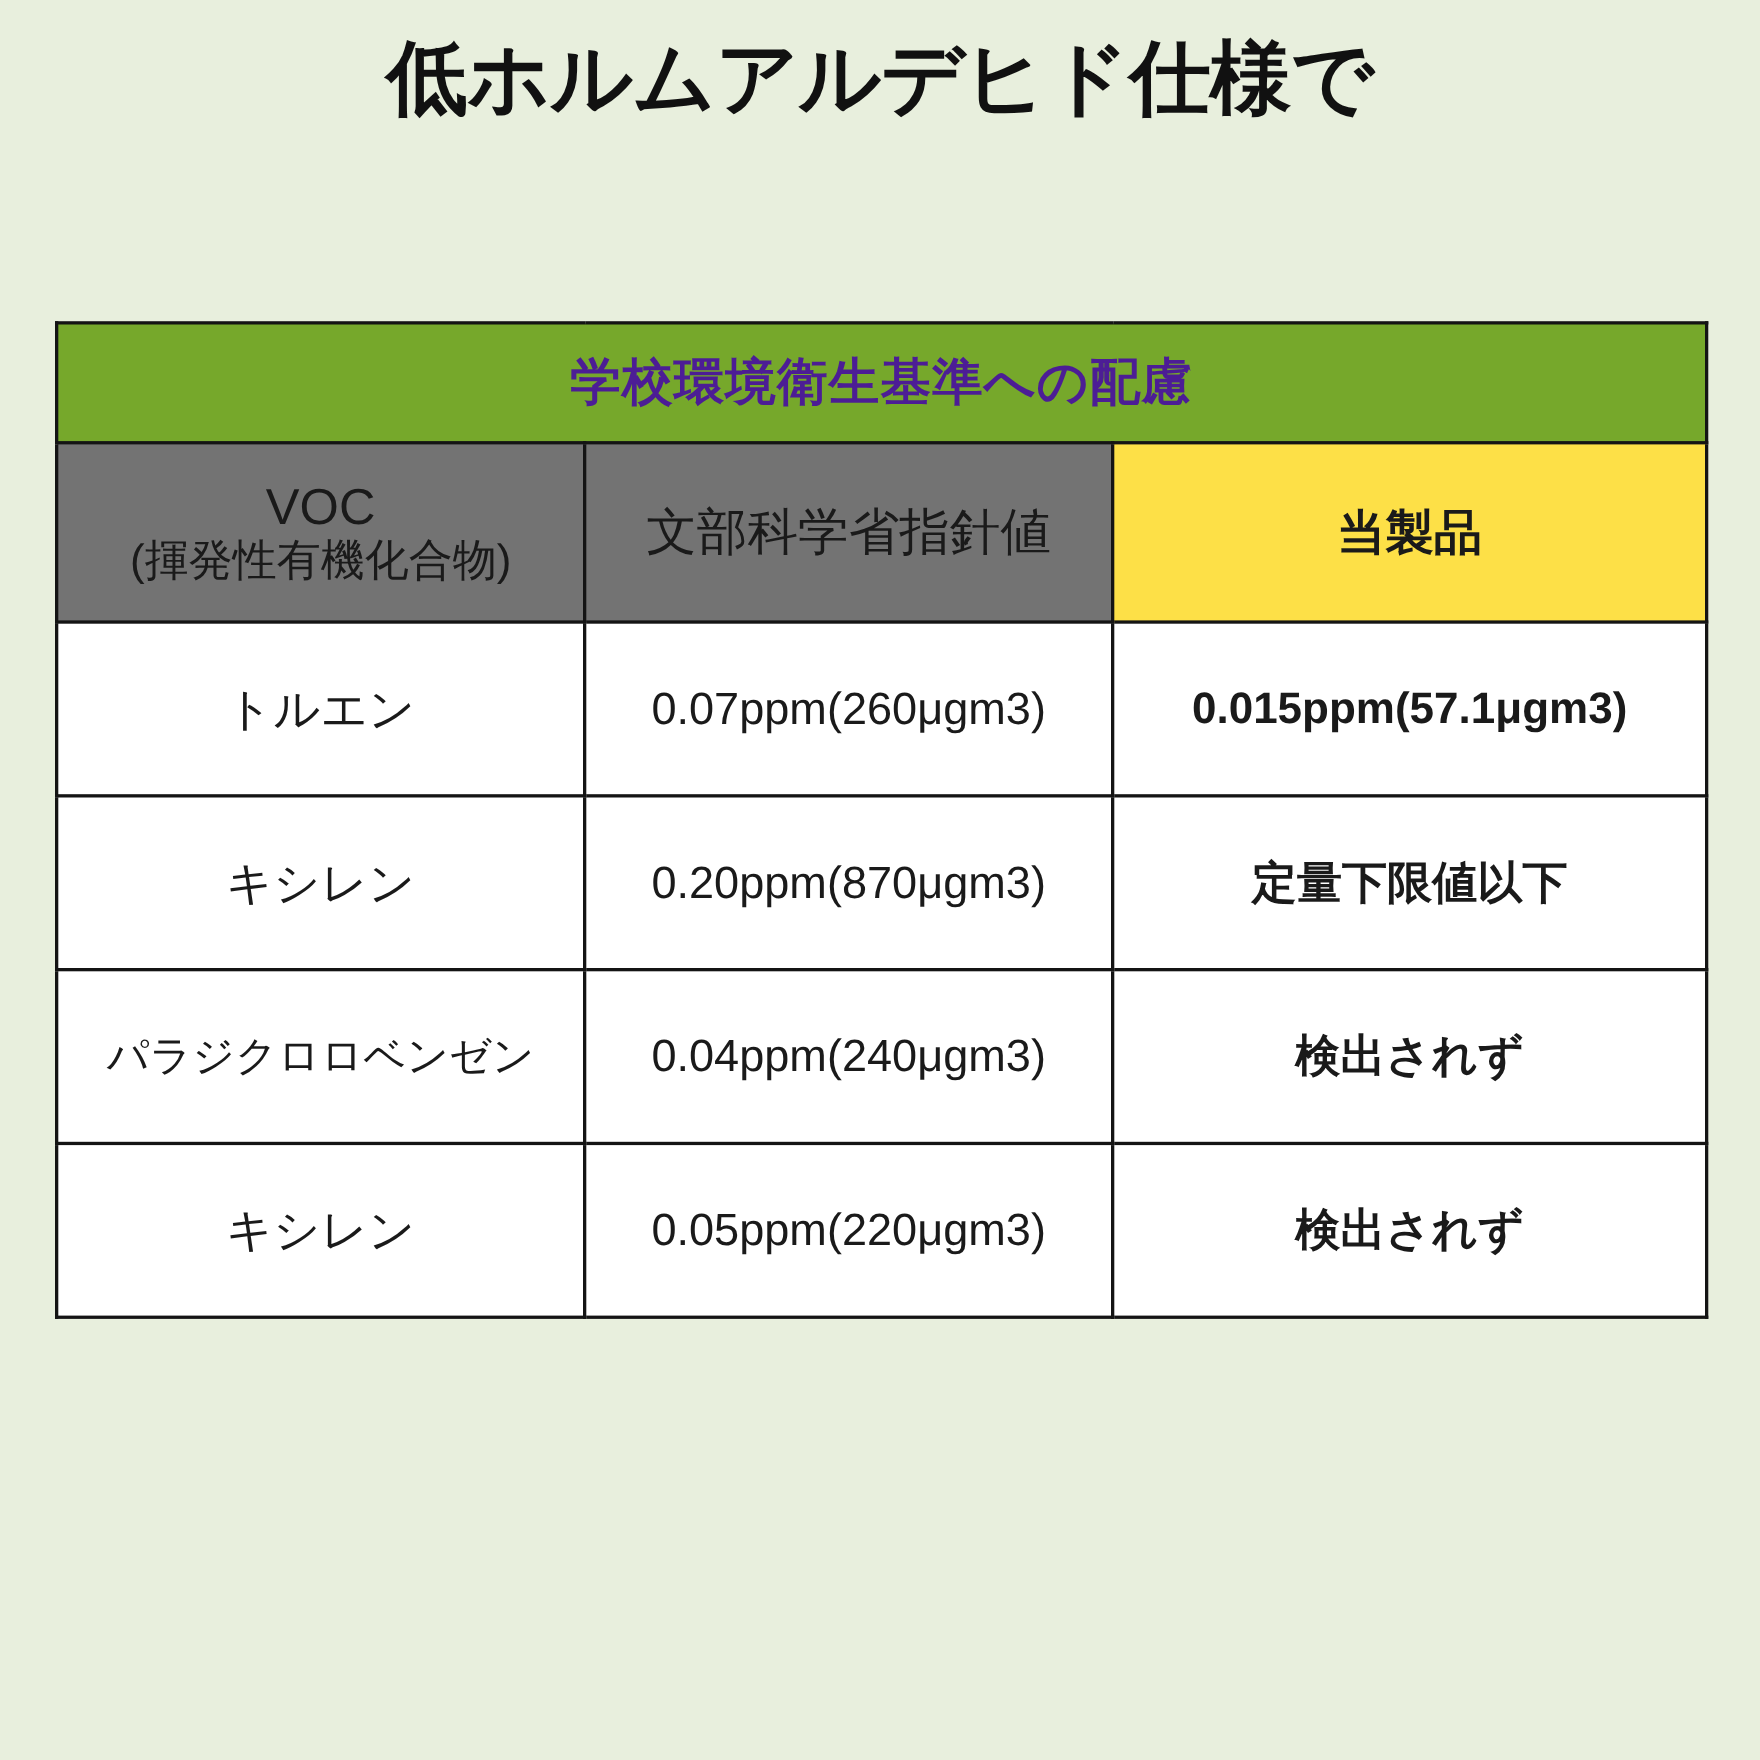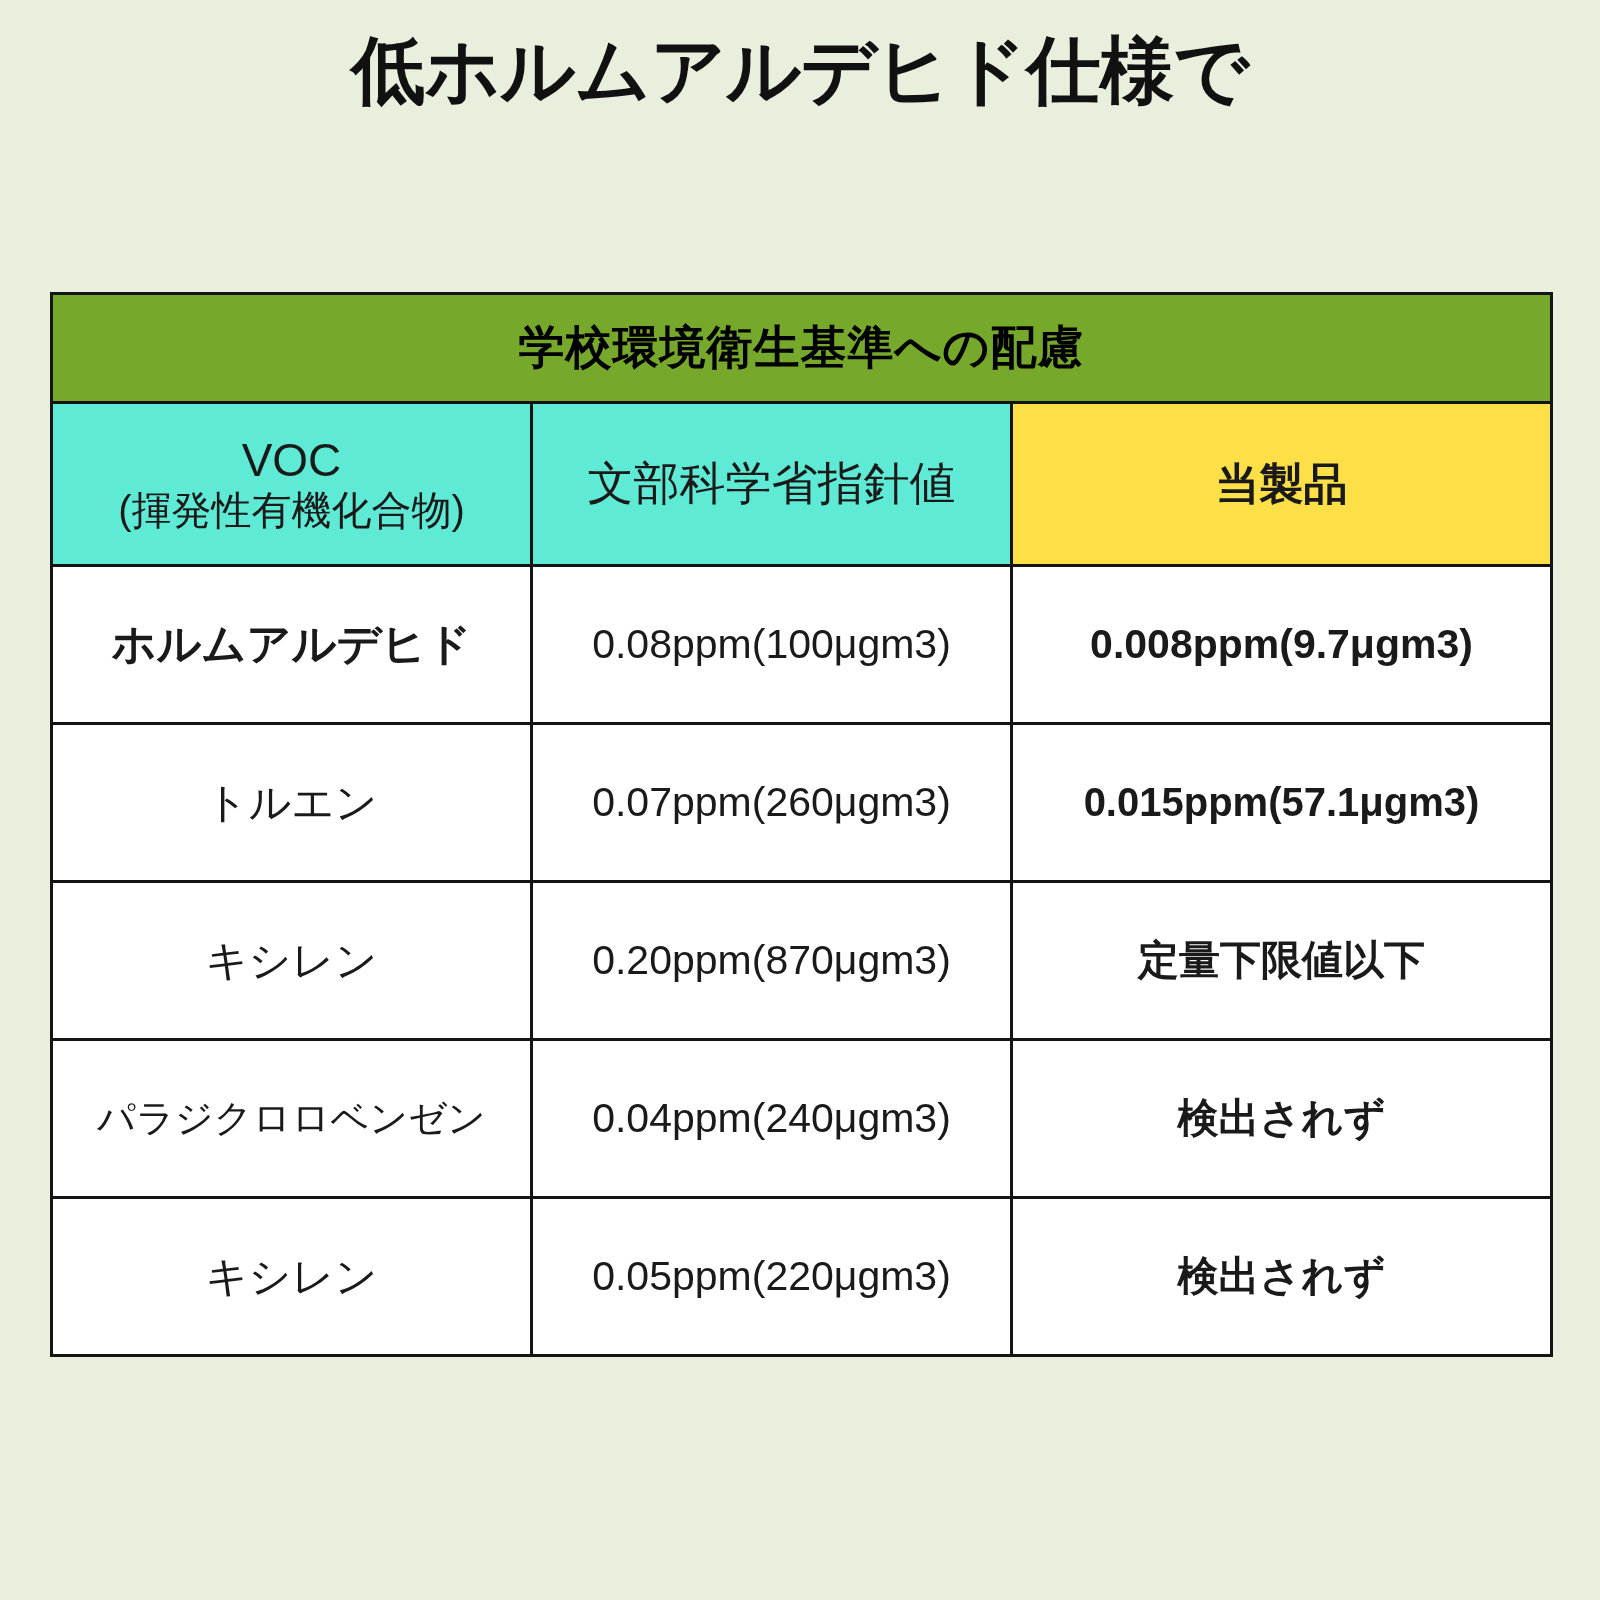--- a/index.html
+++ b/index.html
@@ -55,29 +55,29 @@
     background: #ffffff;
   }
   table.voc td, table.voc th {
     border: 3px solid #141414;
     padding: 0;
     text-align: center;
     vertical-align: middle;
   }
   .banner-cell {
     background: #76a82b;
-    color: #000000;
+    color: #4c1d95;
     font-weight: bold;
     font-size: 46px;
     height: 106px;
     letter-spacing: 1px;
     border-bottom: 3px solid #141414;
   }
   .th-voc, .th-guide {
-    background: #5eead4;
+    background: #737373;
   }
   .th-product {
     background: #fde047;
   }
   .head-row th {
     height: 160px;
     font-weight: normal;
   }
   .th-voc .voc-main {
     display: block;
@@ -151,25 +151,20 @@
           </th>
           <th class="th-guide">
             <span>文部科学省指針値</span>
           </th>
           <th class="th-product">
             <span>当製品</span>
           </th>
         </tr>
 
         <tr>
-          <td class="c-name bold">ホルムアルデヒド</td>
-          <td class="c-guide">0.08ppm(100μgm3)</td>
-          <td class="c-prod">0.008ppm(9.7μgm3)</td>
-        </tr>
-        <tr>
           <td class="c-name">トルエン</td>
           <td class="c-guide">0.07ppm(260μgm3)</td>
           <td class="c-prod wide">0.015ppm(57.1μgm3)</td>
         </tr>
         <tr>
           <td class="c-name">キシレン</td>
           <td class="c-guide">0.20ppm(870μgm3)</td>
           <td class="c-prod">定量下限値以下</td>
         </tr>
         <tr>

